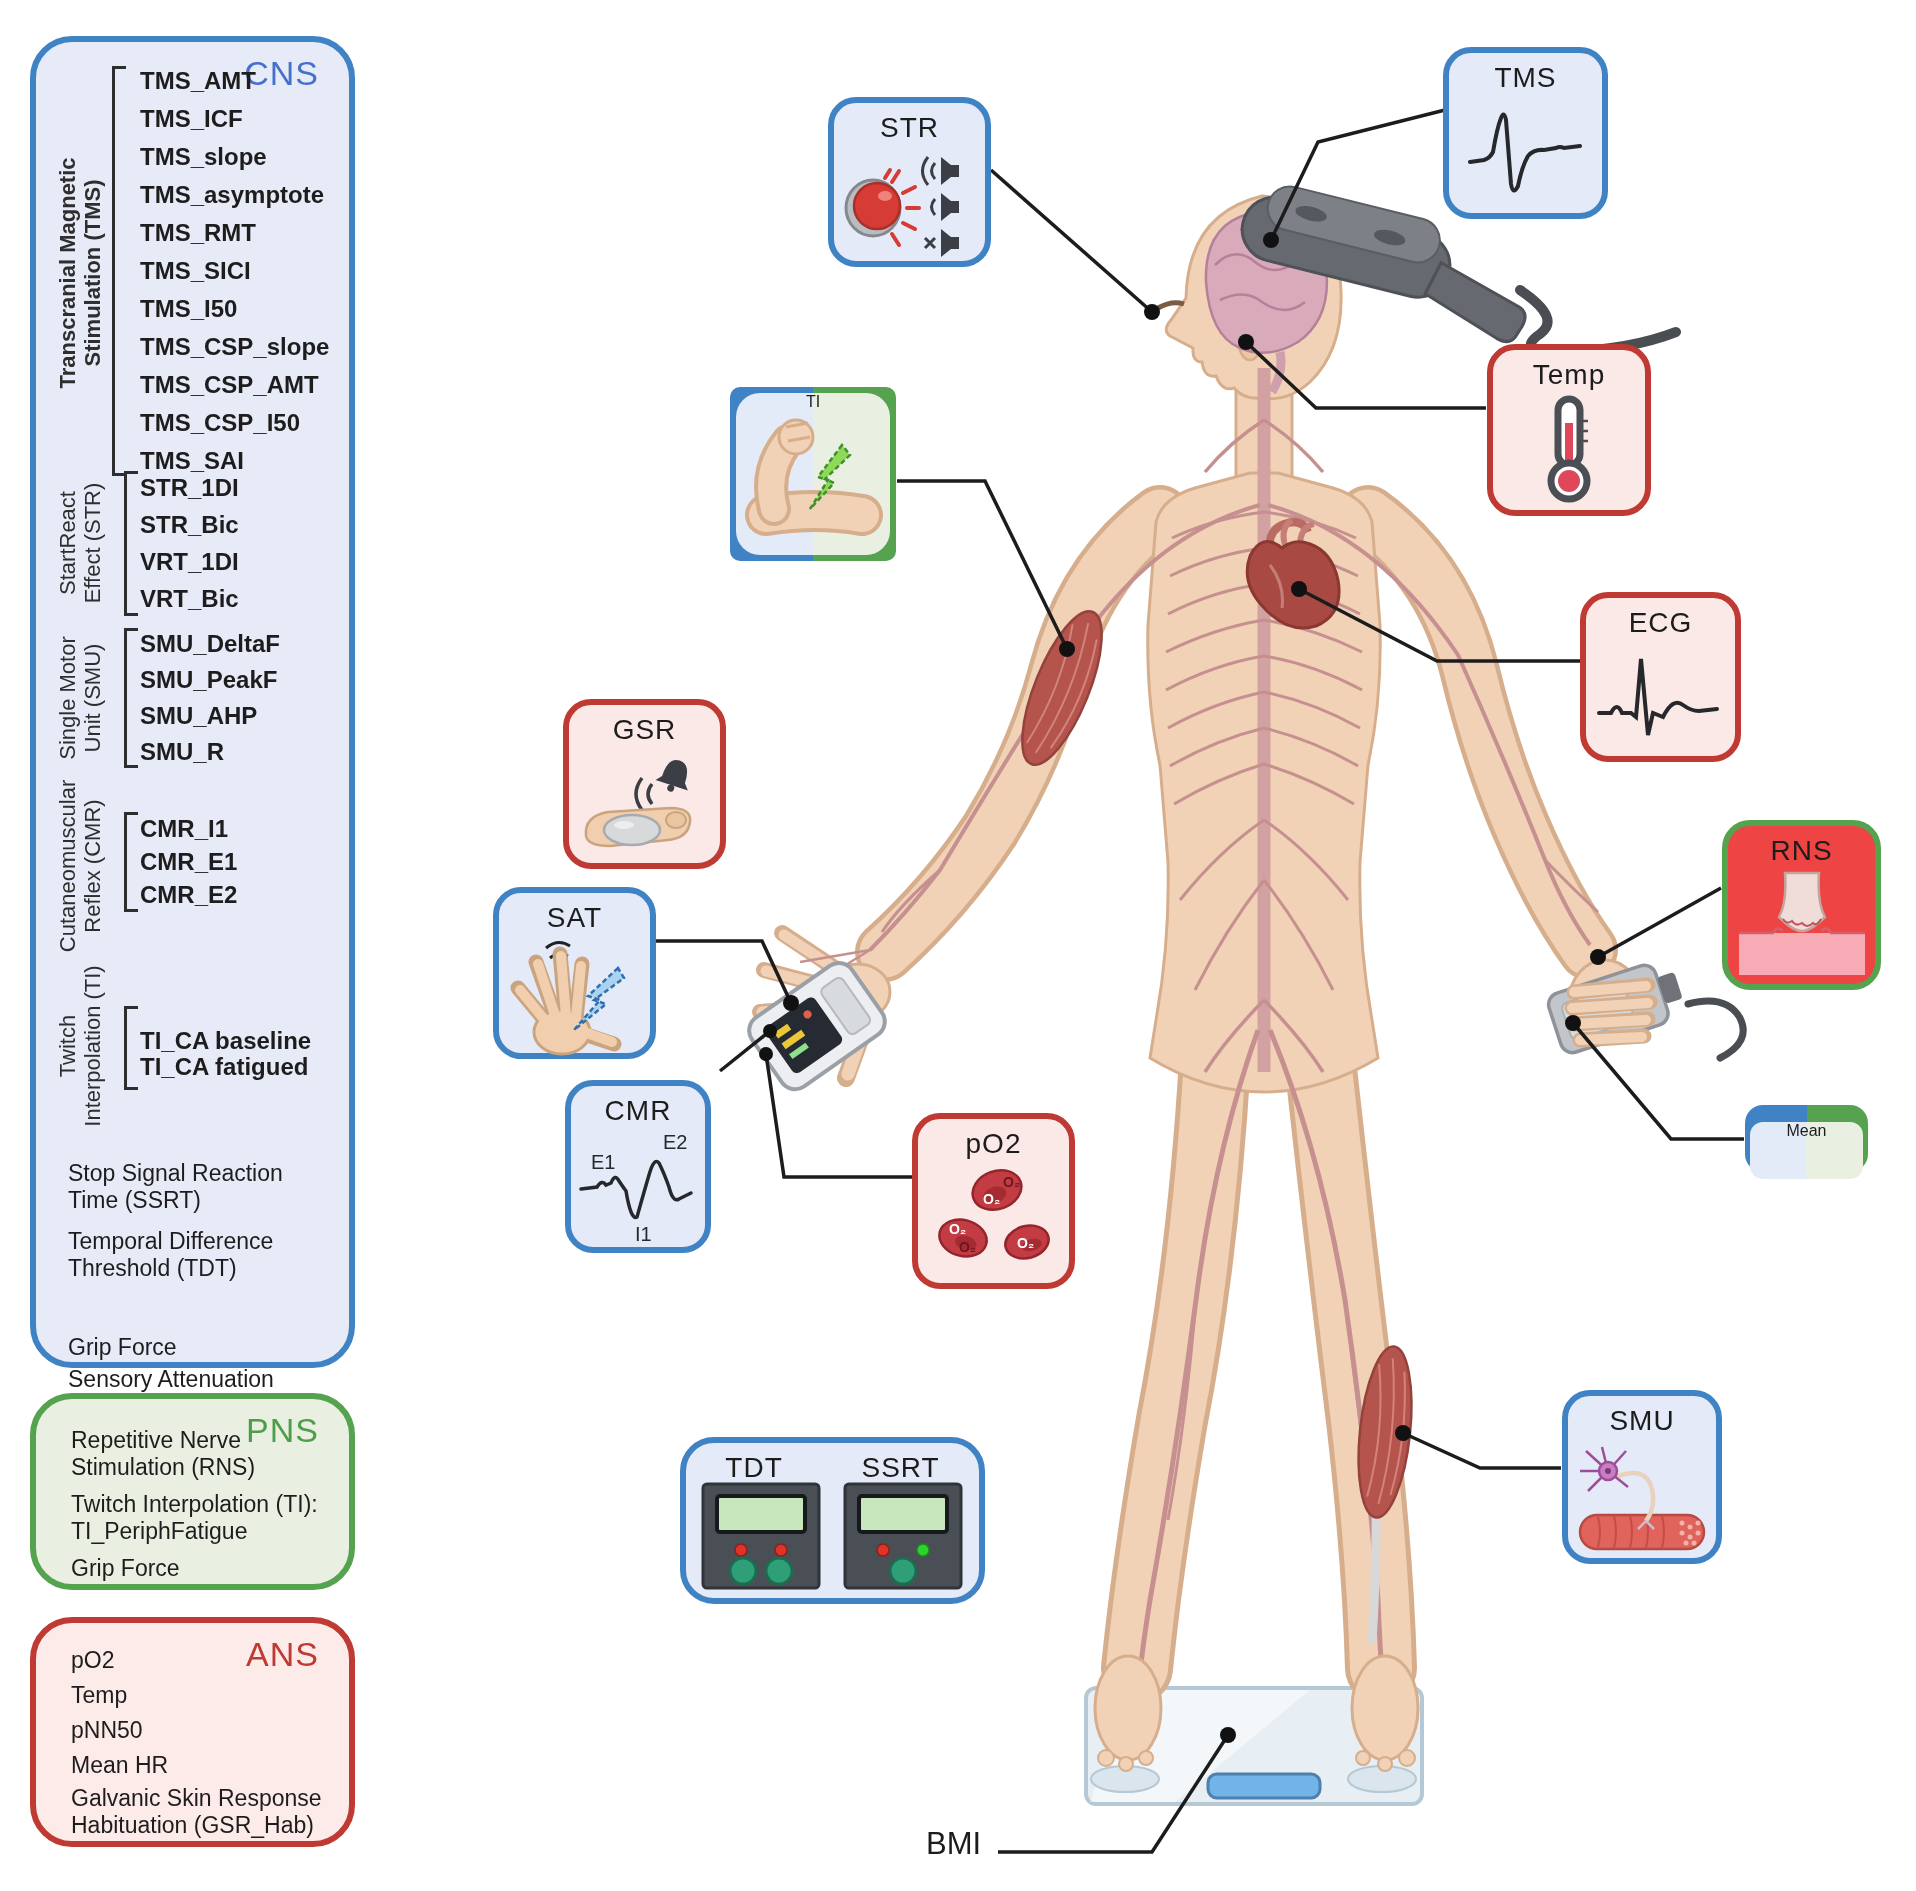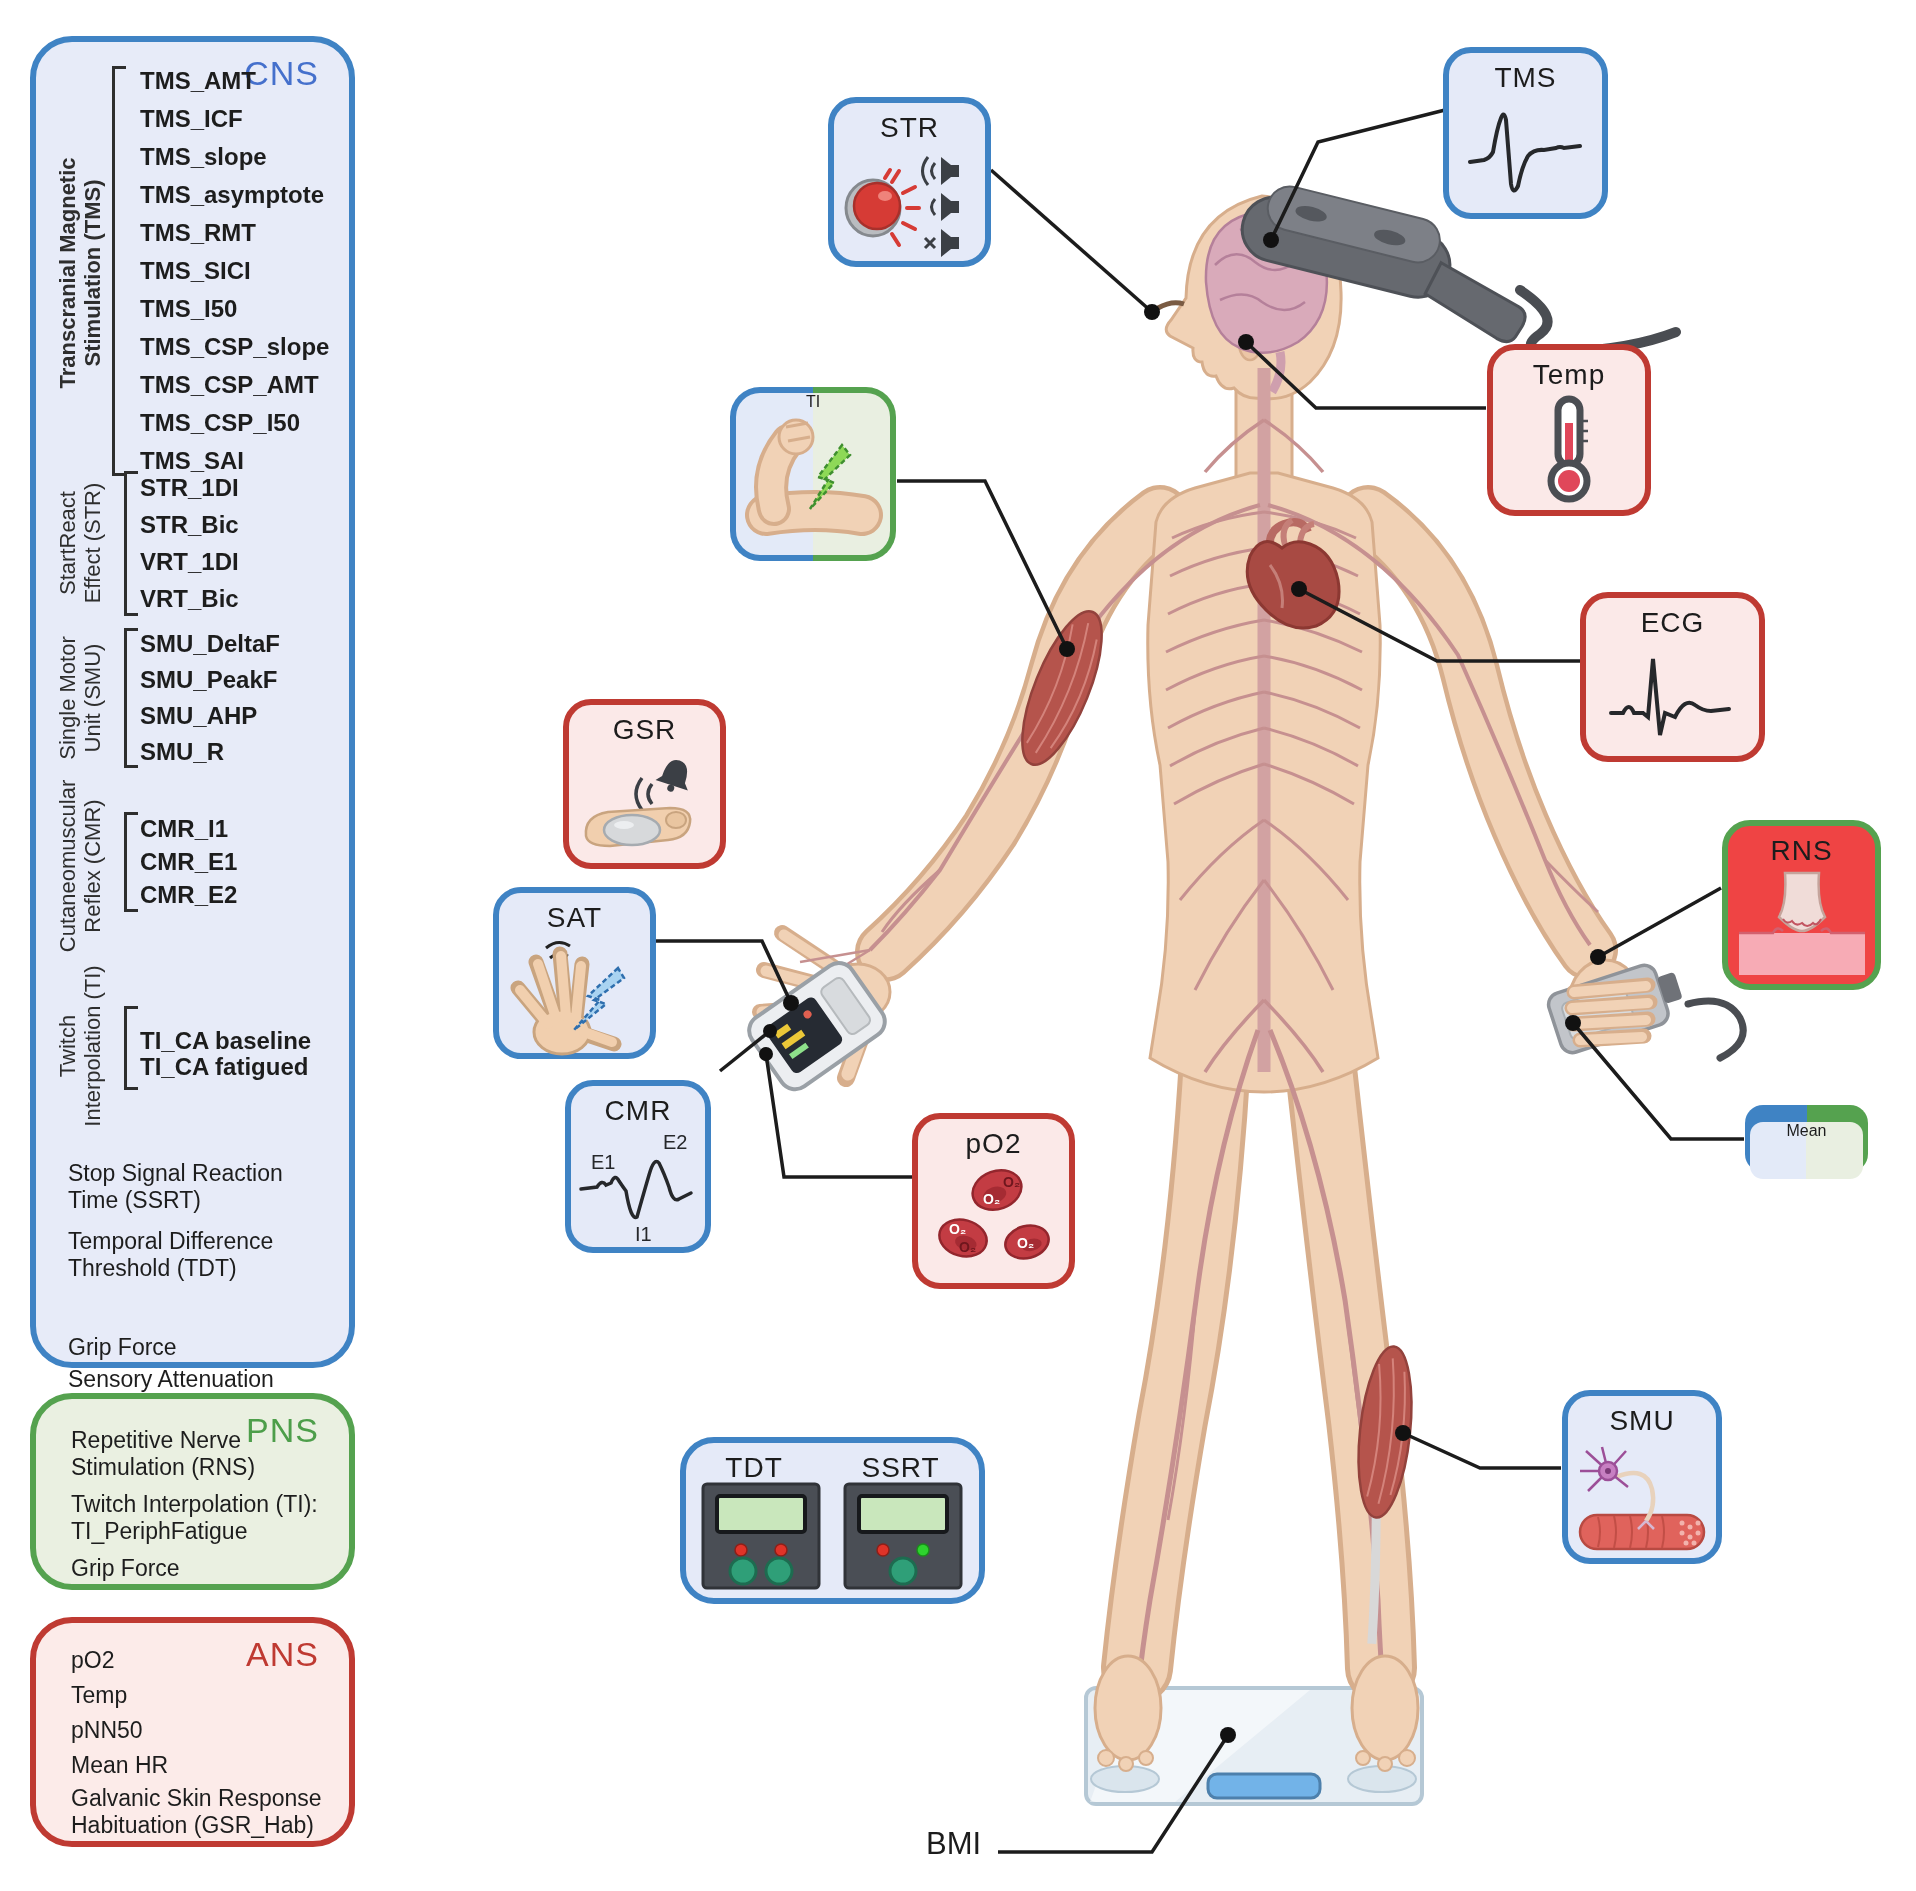--- a/index.html
+++ b/index.html
@@ -13,21 +13,21 @@
   .bracket{position:absolute;width:14px;border:3px solid #2e2e2e;border-right:none;box-sizing:border-box;}
   .items{position:absolute;font-size:24px;font-weight:bold;}
   .items div{white-space:nowrap;}
   .xitem{position:absolute;font-size:23px;line-height:27px;width:262px;}
   .callout{position:absolute;border:6px solid;border-radius:28px;box-sizing:border-box;
            text-align:center;z-index:3;margin-top:17px;}
   .c-blue{border-color:#3f83c4;background:#e5eaf8;}
   .c-red{border-color:#bf3a32;background:#fbe9e8;}
   .c-green{border-color:#55a24f;background:#ef4444;}
   .callout .t{font-size:28px;margin-top:9px;letter-spacing:1px;color:#1c1c1c;}
-  .split-box{position:absolute;z-index:3;border-radius:30px;padding:6px;box-sizing:border-box;
+  .split-box{position:absolute;z-index:3;border-radius:10px;padding:6px;box-sizing:border-box;
              background:linear-gradient(90deg,#3f83c4 50%,#55a24f 50%);text-align:center;}
   .split-inner{width:100%;height:100%;border-radius:24px;box-sizing:border-box;
                background:linear-gradient(90deg,#e3eaf8 50%,#e9efe1 50%);}
   .icon-svg{display:block;margin:0 auto;}
   #bmi-label{position:absolute;left:926px;top:1826px;font-size:31px;z-index:3;color:#1c1c1c;}
   svg{overflow:visible;}
 </style>
 </head>
 <body>
 
@@ -368,21 +368,21 @@
     <div class="t">Temp</div>
     <svg class="icon-svg" width="150" height="118" viewBox="0 0 150 118">
       <rect x="64" y="8" width="22" height="66" rx="11" fill="#ffffff" stroke="#4b4e53" stroke-width="7"></rect>
       <path d="M88,30 L94,30 M88,40 L94,40 M88,50 L94,50" stroke="#4b4e53" stroke-width="2.5"></path>
       <rect x="71" y="32" width="8" height="44" fill="#e0475a"></rect>
       <circle cx="75" cy="90" r="18" fill="#ffffff" stroke="#4b4e53" stroke-width="7"></circle>
       <circle cx="75" cy="90" r="11" fill="#e0475a"></circle>
     </svg>
   </div>
 
-  <div class="callout c-red" style="left:1580px;top:575px;width:185px;height:170px;">
+  <div class="callout c-red" style="left:1580px;top:575px;width:161px;height:170px;">
     <div class="t">ECG</div>
     <svg class="icon-svg" width="140" height="116" viewBox="0 0 140 116">
       <path d="M8,74 L20,74 Q26,62 31,74 L40,74 L45,78 L50,20 L57,96 L62,74 L72,78 Q82,58 92,66 Q100,72 108,72 L126,70" stroke="#26282b" stroke-width="4" fill="none" stroke-linecap="round"></path>
     </svg>
   </div>
 
   <div class="callout c-red" style="left:563px;top:682px;width:163px;height:170px;">
     <div class="t">GSR</div>
     <svg class="icon-svg" width="150" height="118" viewBox="0 0 150 118">
       <g transform="translate(106,26) rotate(18)">

